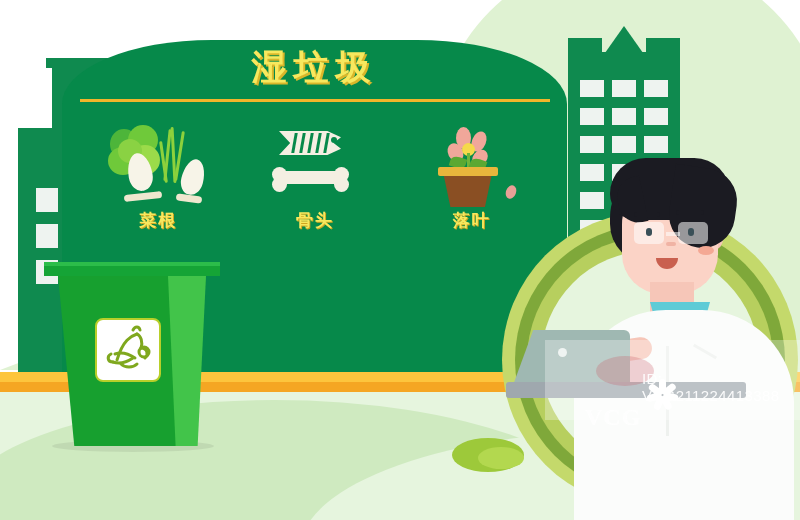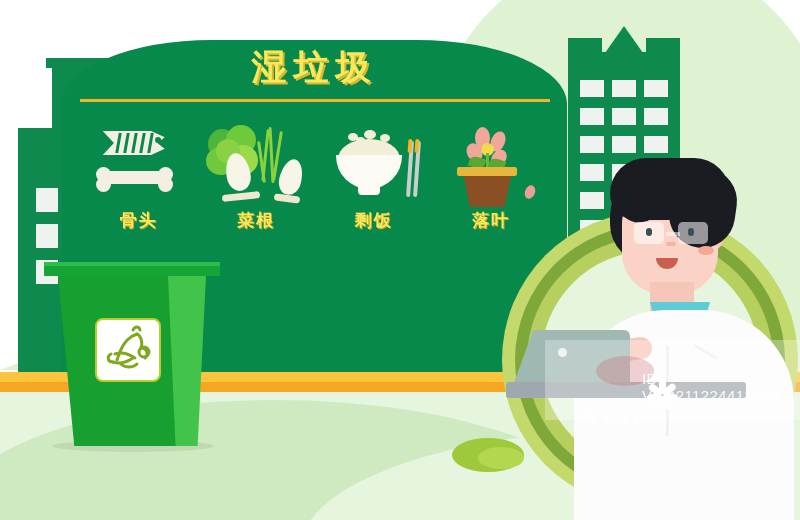--- a/index.html
+++ b/index.html
@@ -563,71 +563,55 @@
 
   <div class="board"></div>
   <div class="board-underline"></div>
 
   <div class="title">湿垃圾</div>
 
   <div class="icon-row">
 
     <div class="icon-cell">
       <div class="icon-art">
-        <div class="fish-body"></div>
-        <div class="fish-rib" style="left:30px;"></div>
-        <div class="fish-rib" style="left:38px;"></div>
-        <div class="fish-rib" style="left:46px;"></div>
-        <div class="fish-rib" style="left:54px;"></div>
-        <div class="fish-rib" style="left:62px;"></div>
-        <div class="fish-eye"></div>
-        <div class="bone-bar"></div>
-        <div class="bone-knob" style="left:9px;  top:42px;"></div>
-        <div class="bone-knob" style="left:9px;  top:52px;"></div>
-        <div class="bone-knob" style="left:71px; top:42px;"></div>
-        <div class="bone-knob" style="left:71px; top:52px;"></div>
-      </div>
-      <div class="icon-label">骨头</div>
-    </div>
-
-    <div class="icon-cell">
-      <div class="icon-art">
         <div class="leafblob" style="left:4px;  top:4px;  width:28px; height:30px; background:#4db53a;"></div>
         <div class="leafblob" style="left:22px; top:0px;  width:30px; height:30px; background:#6fc93a;"></div>
         <div class="leafblob" style="left:2px;  top:22px; width:30px; height:28px; background:#6fc93a;"></div>
         <div class="leafblob" style="left:24px; top:20px; width:30px; height:30px; background:#9bdb4a;"></div>
         <div class="leafblob" style="left:12px; top:14px; width:24px; height:24px; background:#8ad243;"></div>
         <div class="grass" style="left:60px; top:4px;  height:52px; transform:rotate(6deg);"></div>
         <div class="grass" style="left:66px; top:2px;  height:56px; transform:rotate(-3deg);"></div>
         <div class="grass" style="left:72px; top:6px;  height:50px; transform:rotate(9deg);"></div>
         <div class="grass" style="left:56px; top:16px; height:42px; transform:rotate(-8deg);"></div>
         <div class="radish" style="left:22px; top:28px; width:24px; height:38px; transform:rotate(-10deg);"></div>
         <div class="radish" style="left:76px; top:34px; width:22px; height:36px; transform:rotate(14deg);"></div>
         <div class="rootstrip" style="left:18px; top:68px; width:38px; height:7px; transform:rotate(-6deg);"></div>
         <div class="rootstrip" style="left:70px; top:70px; width:26px; height:7px; transform:rotate(8deg);"></div>
       </div>
       <div class="icon-label">菜根</div>
     </div>
 
     <div class="icon-cell">
       <div class="icon-art">
-        <div class="rice"></div>
-        <div class="rice-bit" style="left:26px; top:8px;  width:10px; height:8px;"></div>
-        <div class="rice-bit" style="left:42px; top:5px;  width:12px; height:9px;"></div>
-        <div class="rice-bit" style="left:58px; top:9px;  width:10px; height:8px;"></div>
-        <div class="rice-bit" style="left:34px; top:12px; width:9px;  height:7px;"></div>
-        <div class="bowl"></div>
-        <div class="bowl-foot"></div>
-        <div class="chop" style="left:86px; top:16px;"></div>
-        <div class="chop" style="left:93px; top:16px;"></div>
-        <div class="chop-tip" style="left:86px; top:14px;"></div>
-        <div class="chop-tip" style="left:93px; top:14px;"></div>
+        <div class="fish-body"></div>
+        <div class="fish-rib" style="left:30px;"></div>
+        <div class="fish-rib" style="left:38px;"></div>
+        <div class="fish-rib" style="left:46px;"></div>
+        <div class="fish-rib" style="left:54px;"></div>
+        <div class="fish-rib" style="left:62px;"></div>
+        <div class="fish-eye"></div>
+        <div class="bone-bar"></div>
+        <div class="bone-knob" style="left:9px;  top:42px;"></div>
+        <div class="bone-knob" style="left:9px;  top:52px;"></div>
+        <div class="bone-knob" style="left:71px; top:42px;"></div>
+        <div class="bone-knob" style="left:71px; top:52px;"></div>
       </div>
-      <div class="icon-label">剩饭</div>
+      <div class="icon-label">骨头</div>
     </div>
+
 
     <div class="icon-cell">
       <div class="icon-art">
         <div class="petal" style="left:36px; top:2px;  width:15px; height:22px;"></div>
         <div class="petal" style="left:52px; top:6px;  width:14px; height:21px; transform:rotate(22deg);"></div>
         <div class="petal" style="left:28px; top:18px; width:15px; height:19px; transform:rotate(-28deg);"></div>
         <div class="petal" style="left:53px; top:24px; width:14px; height:18px; transform:rotate(38deg);"></div>
         <div class="flower-core"></div>
         <div class="stem"></div>
         <div class="gleaf" style="left:30px; top:32px; width:16px; height:11px; transform:rotate(18deg);"></div>

